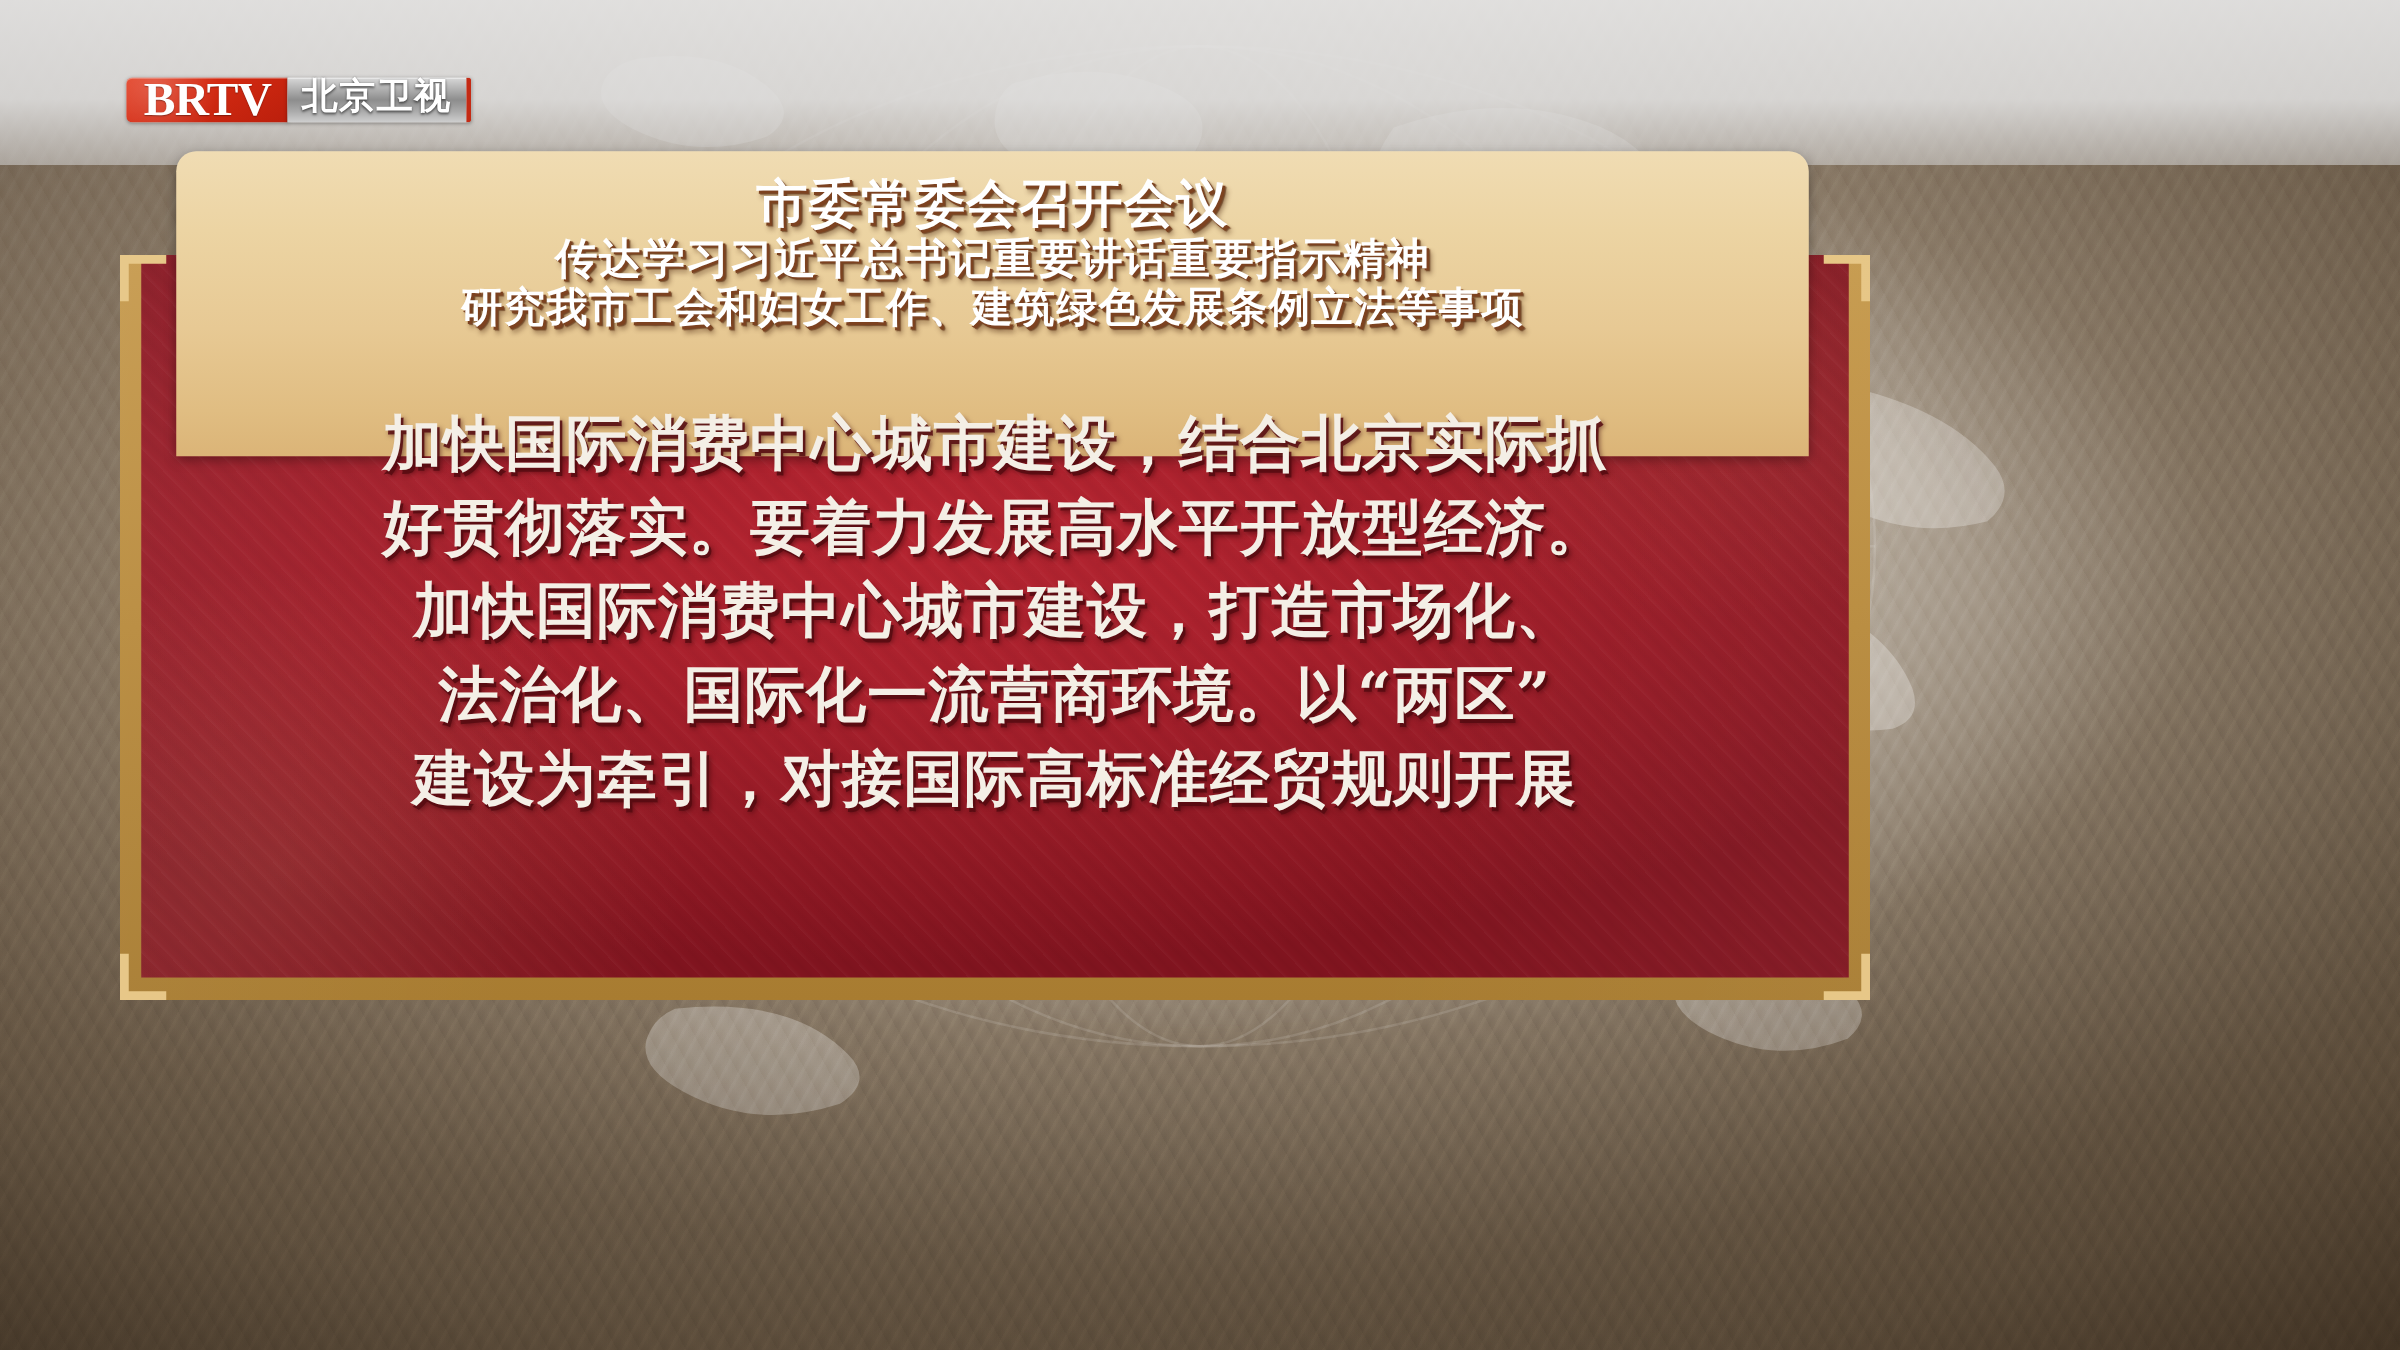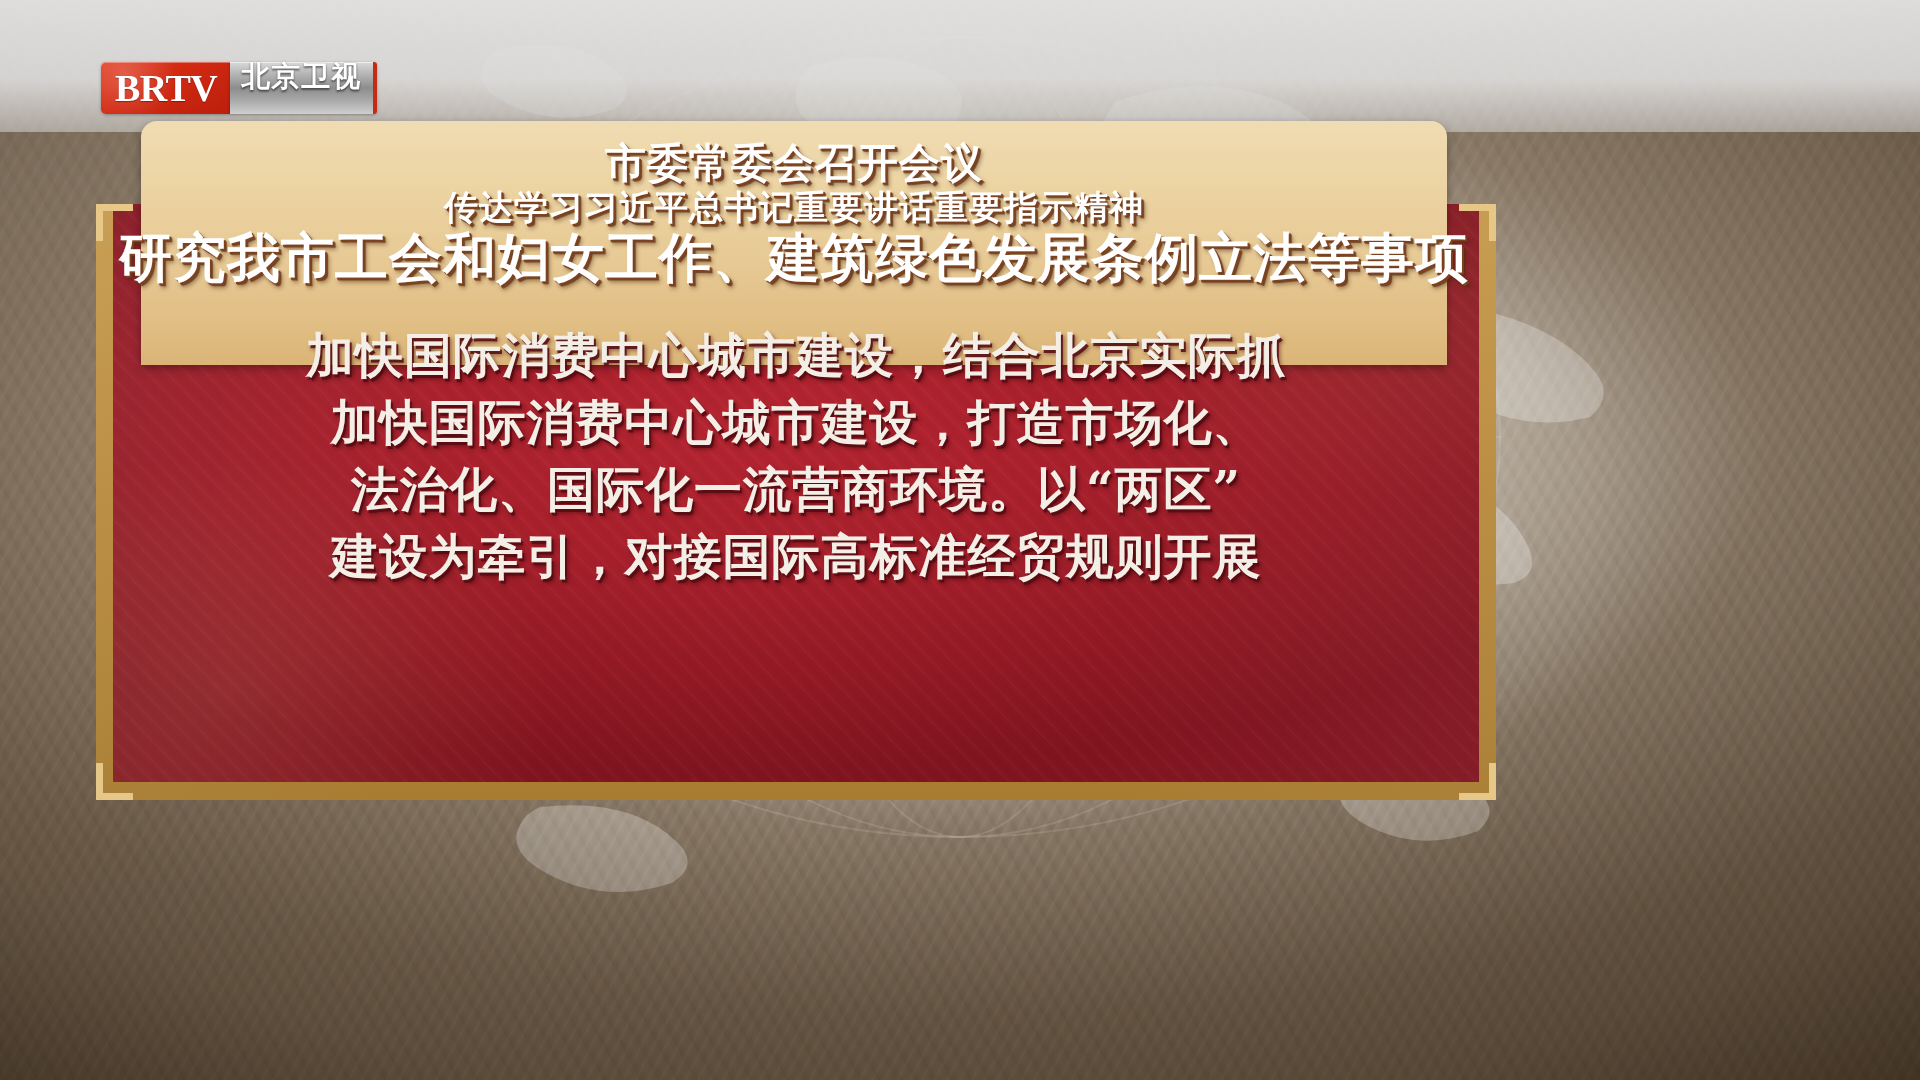--- a/index.html
+++ b/index.html
@@ -55,21 +55,21 @@
     left: 0; right: 0; top: 0;
     height: 132px;
     background: linear-gradient(180deg, rgba(232,232,232,0.92) 0%, rgba(226,226,226,0.88) 60%, rgba(214,214,214,0.55) 100%);
   }
 
   
   .logo-wrap {
     position: absolute;
     left: 101px;
     top: 62px;
-    height: 52px;
+    height: 36px;
     display: flex;
     align-items: stretch;
     z-index: 40;
   }
   .logo-brtv {
     display: flex;
     align-items: center;
     justify-content: center;
     padding: 0 13px 0 14px;
     border-radius: 5px 0 0 5px;
@@ -164,21 +164,21 @@
     white-space: nowrap;
     line-height: 1.18;
     text-shadow:
       2px 2px 0 #7c4220,
       3px 3px 1px rgba(90,45,18,0.75),
       4px 5px 4px rgba(70,34,12,0.45);
     letter-spacing: 1px;
   }
   .banner-line.l1 { font-size: 41px; }
   .banner-line.l2 { font-size: 34px; }
-  .banner-line.l3 { font-size: 53px; }
+  .banner-line.l3 { font-size: 33px; }
 
   
   .body-block {
     position: absolute;
     left: 113px;
     top: 322px;
     width: 1366px;
     z-index: 25;
     display: flex;
     flex-direction: column;
@@ -281,18 +281,19 @@
   </div>
 
   <div class="banner">
     <div class="banner-line l1">市委常委会召开会议</div>
     <div class="banner-line l2">传达学习习近平总书记重要讲话重要指示精神</div>
     <div class="banner-line l3">研究我市工会和妇女工作、建筑绿色发展条例立法等事项</div>
   </div>
 
   <div class="body-block">
     <div class="body-line">加快国际消费中心城市建设，结合北京实际抓</div>
+    <div class="body-line">好贯彻落实。要着力发展高水平开放型经济。</div>
     <div class="body-line">加快国际消费中心城市建设，打造市场化、</div>
     <div class="body-line">法治化、国际化一流营商环境。以“两区”</div>
     <div class="body-line">建设为牵引，对接国际高标准经贸规则开展</div>
   </div>
 
 </div>
 
 </body></html>

